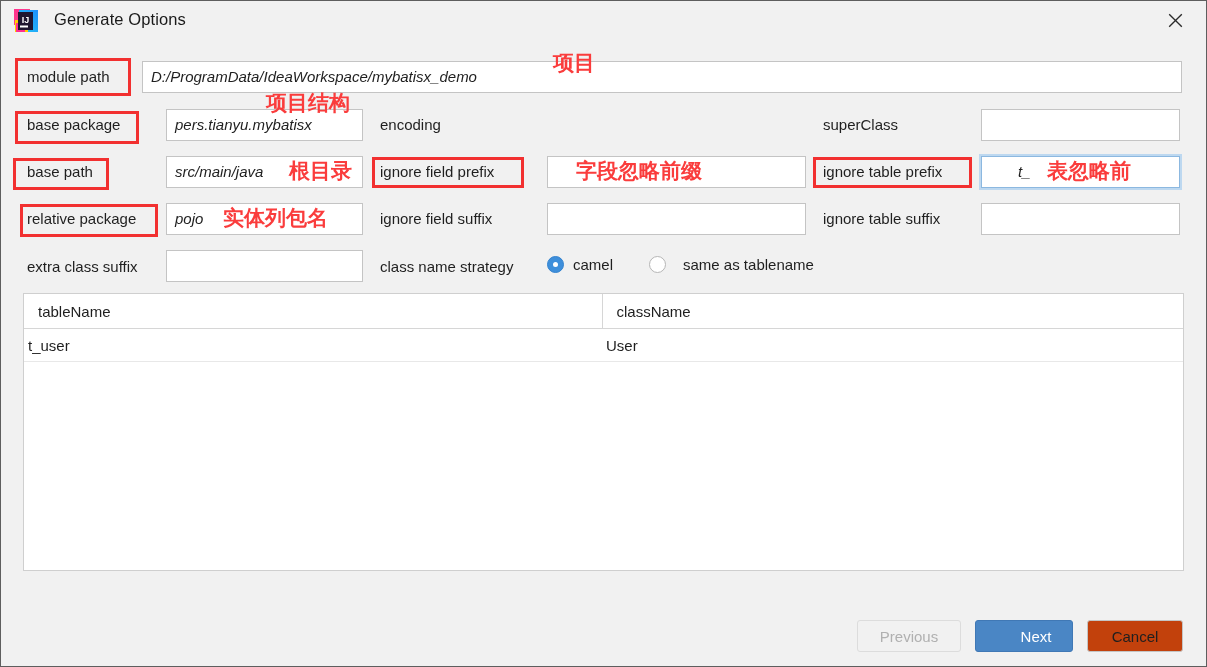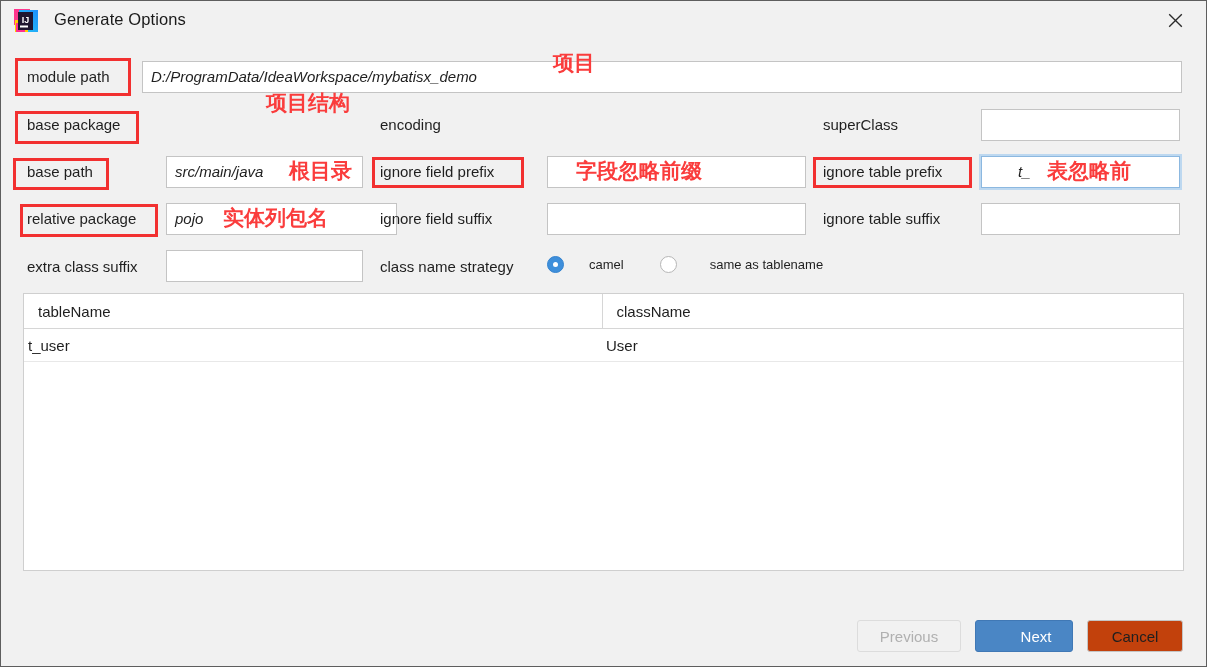--- a/index.html
+++ b/index.html
@@ -110,23 +110,23 @@
     left: 5px; top: 5px;
     width: 5px; height: 5px;
     border-radius: 50%;
     background: #ffffff;
   }
   .radio-mark.off {
     background: #ffffff;
     border: 1.5px solid #b6b6b6;
   }
   .radio-label {
-    font-size: 13px;
-    color: #1f1f1f;
-    margin-left: 25px;
+    font-size: 15px;
+    color: #1f1f1f;
+    margin-left: 9px;
     white-space: nowrap;
   }
 
   
   #table-panel {
     position: absolute;
     left: 22px; top: 292px;
     width: 1161px; height: 278px;
     box-sizing: border-box;
     background: #ffffff;
@@ -241,37 +241,38 @@
       <svg width="15" height="15" viewBox="0 0 15 15">
         <path d="M1.2 1.2 L13.8 13.8 M13.8 1.2 L1.2 13.8" stroke="#2b2b2b" stroke-width="1.35" fill="none"></path>
       </svg>
     </div>
   </div>
 
   <div class="lbl" style="left:26px; top:66px;">module path</div>
   <div class="field" style="left:141px; top:60px; width:1040px;">D:/ProgramData/IdeaWorkspace/mybatisx_demo</div>
 
   <div class="lbl" style="left:26px; top:114px;">base package</div>
+  <div class="field" style="left:165px; top:108px; width:197px;">pers.tianyu.mybatisx</div>
 
   <div class="lbl" style="left:379px; top:114px;">encoding</div>
 
   <div class="lbl" style="left:822px; top:114px;">superClass</div>
   <div class="field" style="left:980px; top:108px; width:199px;"></div>
 
   <div class="lbl" style="left:26px; top:161px;">base path</div>
   <div class="field" style="left:165px; top:155px; width:197px;">src/main/java</div>
 
   <div class="lbl" style="left:379px; top:161px;">ignore field prefix</div>
   <div class="field" style="left:546px; top:155px; width:259px;"></div>
 
   <div class="lbl" style="left:822px; top:161px;">ignore table prefix</div>
   <div class="field focused" style="left:980px; top:155px; width:199px;">t_</div>
 
   <div class="lbl" style="left:26px; top:208px;">relative package</div>
-  <div class="field" style="left:165px; top:202px; width:231px;">pojo</div>
+  <div class="field" style="left:165px; top:202px; width:197px;">pojo</div>
 
   <div class="lbl" style="left:379px; top:208px;">ignore field suffix</div>
   <div class="field" style="left:546px; top:202px; width:259px;"></div>
 
   <div class="lbl" style="left:822px; top:208px;">ignore table suffix</div>
   <div class="field" style="left:980px; top:202px; width:199px;"></div>
 
   <div class="lbl" style="left:26px; top:256px;">extra class suffix</div>
   <div class="field" style="left:165px; top:249px; width:197px;"></div>
 

